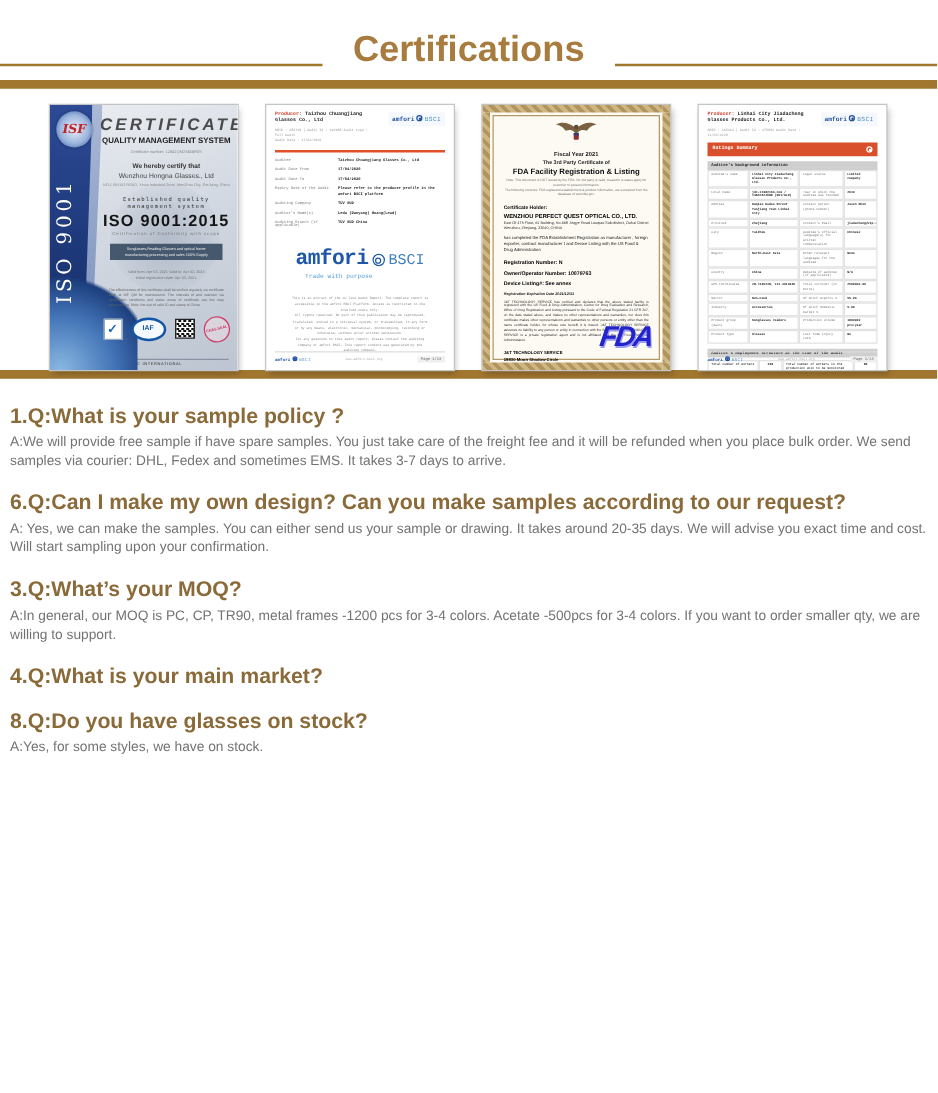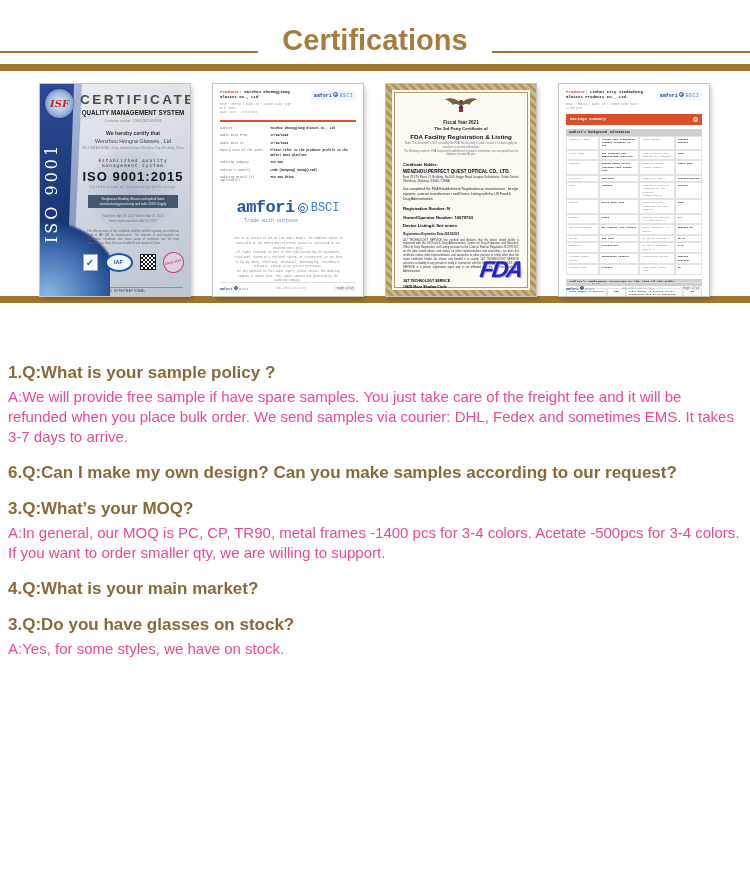--- a/index.html
+++ b/index.html
@@ -28,21 +28,21 @@
     color:#fff;font-family:"DejaVu Serif",serif;font-size:16px;letter-spacing:3px;}
   .c1-badge{position:absolute;top:5px;left:5px;width:29px;height:29px;border-radius:50%;z-index:4;
     background:radial-gradient(circle,#e6eefb 0%,#9db6dd 55%,#27489b 100%);
     display:flex;align-items:center;justify-content:center;box-shadow:0 0 2px rgba(0,0,0,.4);}
   .c1-badge span{color:#c02424;font-weight:bold;font-style:italic;font-size:10px;font-family:"DejaVu Serif",serif;}
   .c1-globe{position:absolute;left:0;bottom:0;width:70px;height:90px;z-index:2;
     background:radial-gradient(circle at 12% 100%,#8ab8e2 0%,#4273b6 40%,#1d3f7e 66%,rgba(29,63,126,0) 69%);}
   .c1-wm{position:absolute;left:48px;top:62px;width:88px;height:88px;border-radius:50%;
     background:radial-gradient(circle,rgba(110,125,150,.30),rgba(110,125,150,.05) 70%);}
   .c1-main{position:absolute;left:40px;right:4px;top:8px;bottom:3px;text-align:center;z-index:3;}
-  .c1-title{font-size:13.5px;letter-spacing:2.5px;color:#4a4a4a;font-weight:600;}
+  .c1-title{font-size:13.5px;letter-spacing:2.5px;color:#4a4a4a;font-weight:600;font-style:italic;}
   .c1-sub{font-size:6.3px;font-weight:bold;color:#1a1a1a;margin-top:2px;}
   .c1-num{font-size:3.2px;color:#888;margin-top:3px;}
   .c1-certify{font-size:5.2px;color:#333;font-weight:bold;margin-top:7px;}
   .c1-company{font-size:5.4px;color:#444;margin-top:2px;}
   .c1-addr{font-size:3px;color:#8a8a8a;margin-top:2px;}
   .c1-est{font-size:4.4px;color:#333;letter-spacing:1px;margin-top:8px;font-family:"DejaVu Sans Mono",monospace;}
   .c1-standard{font-size:13px;font-weight:bold;color:#141414;margin-top:1px;letter-spacing:1px;}
   .c1-conf{font-size:3.4px;color:#777;margin-top:1px;letter-spacing:.8px;}
   .c1-scope{display:inline-block;background:#45586e;color:#eee;font-size:3px;line-height:1.5;
     padding:2px 4px;margin-top:6px;max-width:78%;}
@@ -125,23 +125,23 @@
   .egrid>div{border:.4px solid #e2e2e2;font-size:2.5px;padding:1px 2px;}
   .egrid .lab{color:#555;}
   .egrid .num{text-align:center;font-weight:bold;color:#222;}
   .egrid .hed{background:#b5b5b5;font-weight:bold;text-align:center;color:#222;}
   .tgrid{display:grid;grid-template-columns:30% 14% 42% 14%;margin-top:2px;}
   .tgrid>div{border:.4px solid #e2e2e2;font-size:2.5px;padding:1px 2px;}
   .tgrid .val{font-weight:bold;text-align:center;}
 
   
   .faq-head{margin-top:37px;}
-  .faq-list{padding:4px 8px 0 8px;margin-top:40px;}
+  .faq-list{padding:4px 8px 0 8px;}
   .faq-q{font-size:17px;font-weight:bold;color:#8a6a38;margin:16px 0 4px;}
-  .faq-a{font-size:15px;color:#ec4899;line-height:1.34;}
+  .faq-a{font-size:11px;color:#737373;line-height:1.34;}
   .cert-head{margin-top:20px;}
 </style>
 </head>
 <body>
 
 <div class="page">
 
   <div class="sec-head cert-head">
     <div class="rule"></div>
     <div class="sec-title">Certifications</div>
@@ -416,30 +416,31 @@
   <div class="sec-bar"></div>
 
   <div class="faq-list">
   <div>
     <div class="faq-q">1.Q:What is your sample policy ?</div>
     <div class="faq-a">A:We will provide free sample if have spare samples. You just take care of the freight fee and it will be refunded when you place bulk order. We send samples via courier: DHL, Fedex and sometimes EMS. It takes 3-7 days to arrive.</div>
   </div>
 
   <div>
     <div class="faq-q">6.Q:Can I make my own design? Can you make samples according to our request?</div>
+    <div class="faq-a">A: Yes, we can make the samples. You can either send us your sample or drawing. It takes around 20-35 days. We will advise you exact time and cost. Will start sampling upon your confirmation.</div>
   </div>
 
   <div>
     <div class="faq-q">3.Q:What’s your MOQ?</div>
-    <div class="faq-a">A:In general, our MOQ is PC, CP, TR90, metal frames -1400 pcs for 3-4 colors. Acetate -500pcs for 3-4 colors. If you want to order smaller qty, we are willing to support.</div>
+    <div class="faq-a">A:In general, our MOQ is PC, CP, TR90, metal frames -1200 pcs for 3-4 colors. Acetate -500pcs for 3-4 colors. If you want to order smaller qty, we are willing to support.</div>
   </div>
 
   <div>
     <div class="faq-q">4.Q:What is your main market?</div>
   </div>
 
   <div>
-    <div class="faq-q">3.Q:Do you have glasses on stock?</div>
+    <div class="faq-q">8.Q:Do you have glasses on stock?</div>
     <div class="faq-a">A:Yes, for some styles, we have on stock.</div>
   </div>
 </div>
 
 </div>
 
 </body></html>

